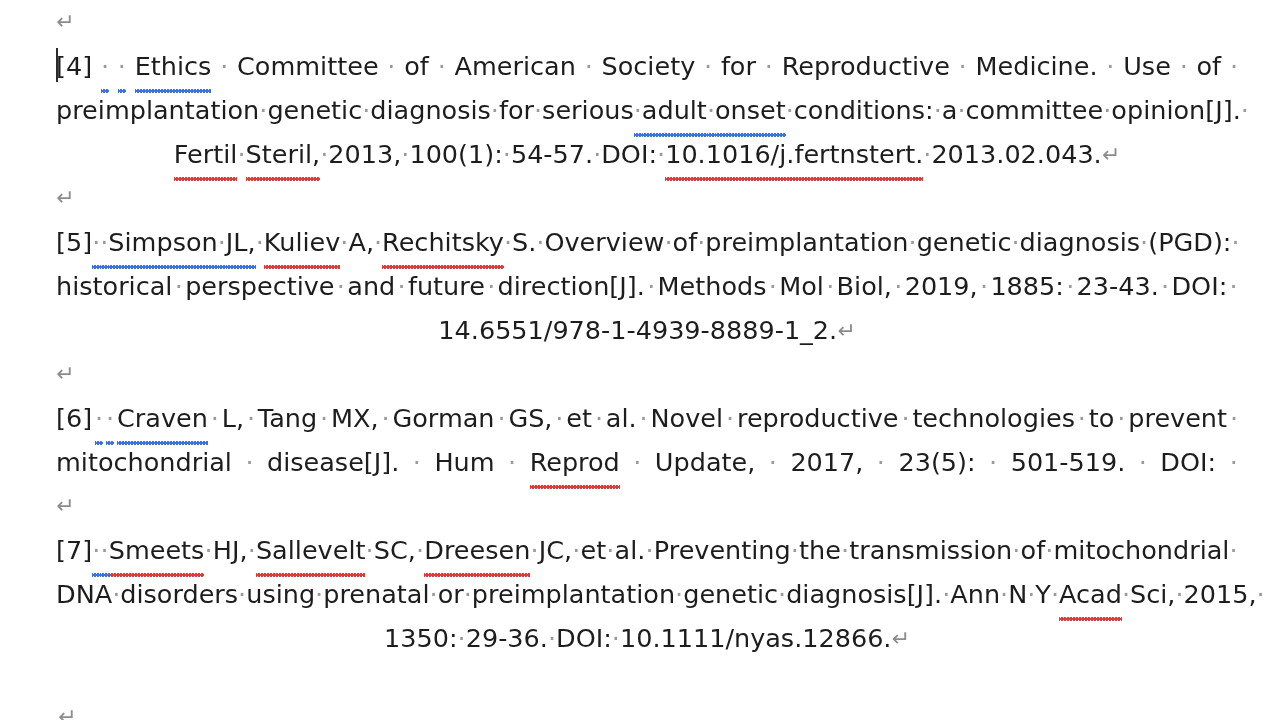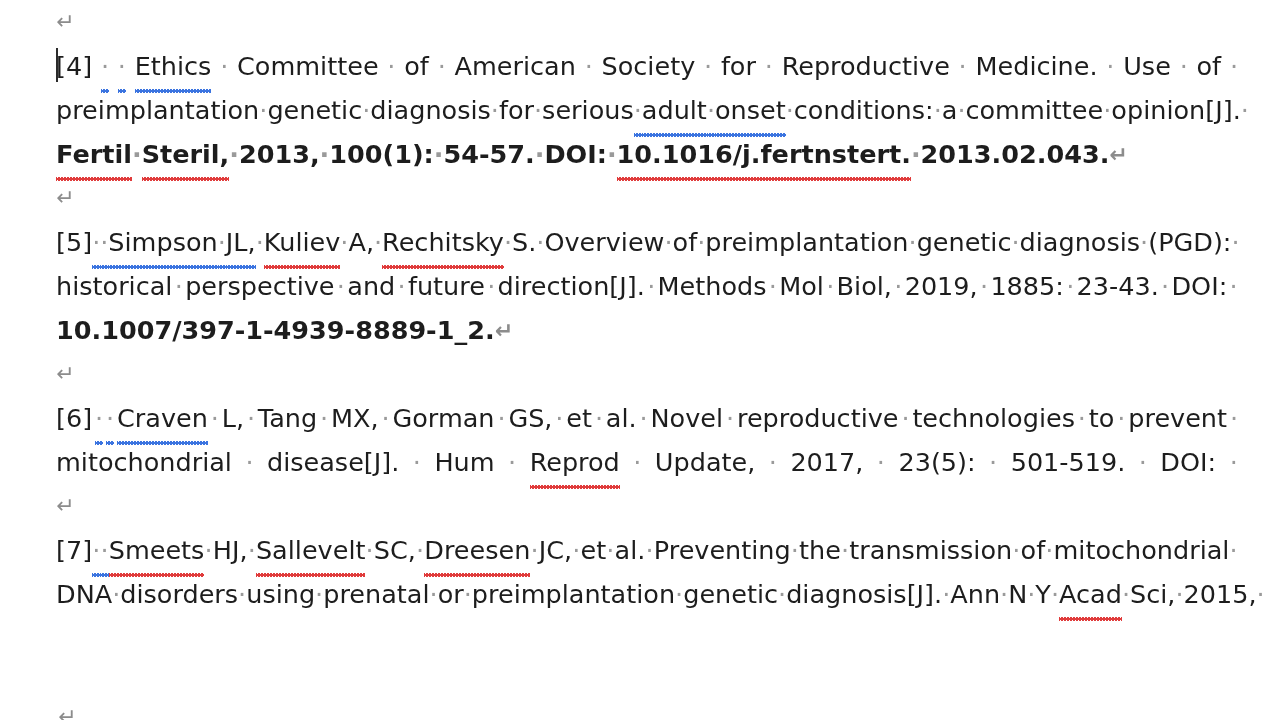--- a/index.html
+++ b/index.html
@@ -52,22 +52,21 @@
     display: flex;
     height: 44px;
     align-items: baseline;
     white-space: pre;
   }
   
   .ref-line.justify {
     justify-content: space-between;
   }
   .ref-line.last {
-    justify-content: flex-start;
-    font-weight: bold;
+    justify-content: center;
   }
 
   
   .w {
     white-space: pre;
   }
 
   
   .sp {
     color: #9a9a9a;
@@ -151,31 +150,32 @@
       <div class="empty-para"><span class="pilcrow">↵</span></div>
       <div class="ref-para">
         <div class="ref-line justify"><span class="w"><span>[4]</span></span><span class="sp gap sq-blue">·</span><span class="sp gap sq-blue">·</span><span class="w"><span class="sq-blue">Ethics</span></span><span class="sp gap">·</span><span class="w"><span>Committee</span></span><span class="sp gap">·</span><span class="w"><span>of</span></span><span class="sp gap">·</span><span class="w"><span>American</span></span><span class="sp gap">·</span><span class="w"><span>Society</span></span><span class="sp gap">·</span><span class="w"><span>for</span></span><span class="sp gap">·</span><span class="w"><span>Reproductive</span></span><span class="sp gap">·</span><span class="w"><span>Medicine.</span></span><span class="sp gap">·</span><span class="w"><span>Use</span></span><span class="sp gap">·</span><span class="w"><span>of</span></span><span class="sp gap">·</span></div>
         <div class="ref-line justify"><span class="w"><span>preimplantation</span></span><span class="sp gap">·</span><span class="w"><span>genetic</span></span><span class="sp gap">·</span><span class="w"><span>diagnosis</span></span><span class="sp gap">·</span><span class="w"><span>for</span></span><span class="sp gap">·</span><span class="w"><span>serious</span></span><span class="sp gap sq-blue">·</span><span class="w"><span class="sq-blue">adult</span></span><span class="sp gap sq-blue">·</span><span class="w"><span class="sq-blue">onset</span></span><span class="sp gap">·</span><span class="w"><span>conditions:</span></span><span class="sp gap">·</span><span class="w"><span>a</span></span><span class="sp gap">·</span><span class="w"><span>committee</span></span><span class="sp gap">·</span><span class="w"><span>opinion[J].</span></span><span class="sp gap">·</span></div>
         <div class="ref-line last"><span class="w"><span class="sq-red">Fertil</span><span class="sp">·</span><span class="sq-red">Steril,</span><span class="sp">·</span><span>2013,</span><span class="sp">·</span><span>100(1):</span><span class="sp">·</span><span>54-57.</span><span class="sp">·</span><span>DOI:</span><span class="sp">·</span><span class="sq-red">10.1016/j.fertnstert.</span><span class="sp">·</span><span>2013.02.043.</span><span class="pilcrow">↵</span></span></div>
       </div>
       <div class="empty-para"><span class="pilcrow">↵</span></div>
       <div class="ref-para">
         <div class="ref-line justify"><span class="w"><span>[5]</span></span><span class="sp gap sq-blue">·</span><span class="sp gap sq-blue">·</span><span class="w"><span class="sq-blue">Simpson</span></span><span class="sp gap sq-blue">·</span><span class="w"><span class="sq-blue">JL,</span></span><span class="sp gap">·</span><span class="w"><span class="sq-red">Kuliev</span></span><span class="sp gap">·</span><span class="w"><span>A,</span></span><span class="sp gap">·</span><span class="w"><span class="sq-red">Rechitsky</span></span><span class="sp gap">·</span><span class="w"><span>S.</span></span><span class="sp gap">·</span><span class="w"><span>Overview</span></span><span class="sp gap">·</span><span class="w"><span>of</span></span><span class="sp gap">·</span><span class="w"><span>preimplantation</span></span><span class="sp gap">·</span><span class="w"><span>genetic</span></span><span class="sp gap">·</span><span class="w"><span>diagnosis</span></span><span class="sp gap">·</span><span class="w"><span>(PGD):</span></span><span class="sp gap">·</span></div>
         <div class="ref-line justify"><span class="w"><span>historical</span></span><span class="sp gap">·</span><span class="w"><span>perspective</span></span><span class="sp gap">·</span><span class="w"><span>and</span></span><span class="sp gap">·</span><span class="w"><span>future</span></span><span class="sp gap">·</span><span class="w"><span>direction[J].</span></span><span class="sp gap">·</span><span class="w"><span>Methods</span></span><span class="sp gap">·</span><span class="w"><span>Mol</span></span><span class="sp gap">·</span><span class="w"><span>Biol,</span></span><span class="sp gap">·</span><span class="w"><span>2019,</span></span><span class="sp gap">·</span><span class="w"><span>1885:</span></span><span class="sp gap">·</span><span class="w"><span>23-43.</span></span><span class="sp gap">·</span><span class="w"><span>DOI:</span></span><span class="sp gap">·</span></div>
-        <div class="ref-line last"><span class="w"><span>10.1007/397-1-4939-8889-1_2.</span><span class="pilcrow">↵</span></span></div>
+        <div class="ref-line last"><span class="w"><span>14.6551/978-1-4939-8889-1_2.</span><span class="pilcrow">↵</span></span></div>
       </div>
       <div class="empty-para"><span class="pilcrow">↵</span></div>
       <div class="ref-para">
         <div class="ref-line justify"><span class="w"><span>[6]</span></span><span class="sp gap sq-blue">·</span><span class="sp gap sq-blue">·</span><span class="w"><span class="sq-blue">Craven</span></span><span class="sp gap">·</span><span class="w"><span>L,</span></span><span class="sp gap">·</span><span class="w"><span>Tang</span></span><span class="sp gap">·</span><span class="w"><span>MX,</span></span><span class="sp gap">·</span><span class="w"><span>Gorman</span></span><span class="sp gap">·</span><span class="w"><span>GS,</span></span><span class="sp gap">·</span><span class="w"><span>et</span></span><span class="sp gap">·</span><span class="w"><span>al.</span></span><span class="sp gap">·</span><span class="w"><span>Novel</span></span><span class="sp gap">·</span><span class="w"><span>reproductive</span></span><span class="sp gap">·</span><span class="w"><span>technologies</span></span><span class="sp gap">·</span><span class="w"><span>to</span></span><span class="sp gap">·</span><span class="w"><span>prevent</span></span><span class="sp gap">·</span></div>
         <div class="ref-line justify"><span class="w"><span>mitochondrial</span></span><span class="sp gap">·</span><span class="w"><span>disease[J].</span></span><span class="sp gap">·</span><span class="w"><span>Hum</span></span><span class="sp gap">·</span><span class="w"><span class="sq-red">Reprod</span></span><span class="sp gap">·</span><span class="w"><span>Update,</span></span><span class="sp gap">·</span><span class="w"><span>2017,</span></span><span class="sp gap">·</span><span class="w"><span>23(5):</span></span><span class="sp gap">·</span><span class="w"><span>501-519.</span></span><span class="sp gap">·</span><span class="w"><span>DOI:</span></span><span class="sp gap">·</span></div>
       </div>
       <div class="empty-para"><span class="pilcrow">↵</span></div>
       <div class="ref-para">
         <div class="ref-line justify"><span class="w"><span>[7]</span></span><span class="sp gap sq-blue">·</span><span class="sp gap sq-blue">·</span><span class="w"><span class="sq-red">Smeets</span></span><span class="sp gap">·</span><span class="w"><span>HJ,</span></span><span class="sp gap">·</span><span class="w"><span class="sq-red">Sallevelt</span></span><span class="sp gap">·</span><span class="w"><span>SC,</span></span><span class="sp gap">·</span><span class="w"><span class="sq-red">Dreesen</span></span><span class="sp gap">·</span><span class="w"><span>JC,</span></span><span class="sp gap">·</span><span class="w"><span>et</span></span><span class="sp gap">·</span><span class="w"><span>al.</span></span><span class="sp gap">·</span><span class="w"><span>Preventing</span></span><span class="sp gap">·</span><span class="w"><span>the</span></span><span class="sp gap">·</span><span class="w"><span>transmission</span></span><span class="sp gap">·</span><span class="w"><span>of</span></span><span class="sp gap">·</span><span class="w"><span>mitochondrial</span></span><span class="sp gap">·</span></div>
         <div class="ref-line justify"><span class="w"><span>DNA</span></span><span class="sp gap">·</span><span class="w"><span>disorders</span></span><span class="sp gap">·</span><span class="w"><span>using</span></span><span class="sp gap">·</span><span class="w"><span>prenatal</span></span><span class="sp gap">·</span><span class="w"><span>or</span></span><span class="sp gap">·</span><span class="w"><span>preimplantation</span></span><span class="sp gap">·</span><span class="w"><span>genetic</span></span><span class="sp gap">·</span><span class="w"><span>diagnosis[J].</span></span><span class="sp gap">·</span><span class="w"><span>Ann</span></span><span class="sp gap">·</span><span class="w"><span>N</span></span><span class="sp gap">·</span><span class="w"><span>Y</span></span><span class="sp gap">·</span><span class="w"><span class="sq-red">Acad</span></span><span class="sp gap">·</span><span class="w"><span>Sci,</span></span><span class="sp gap">·</span><span class="w"><span>2015,</span></span><span class="sp gap">·</span></div>
+        <div class="ref-line last"><span class="w"><span>1350:</span><span class="sp">·</span><span>29-36.</span><span class="sp">·</span><span>DOI:</span><span class="sp">·</span><span>10.1111/nyas.12866.</span><span class="pilcrow">↵</span></span></div>
       </div>
     </div>
 
   <div id="caret"></div>
 
   <div id="bottom-mark">↵</div>
 
 </div>
 
 </body></html>

